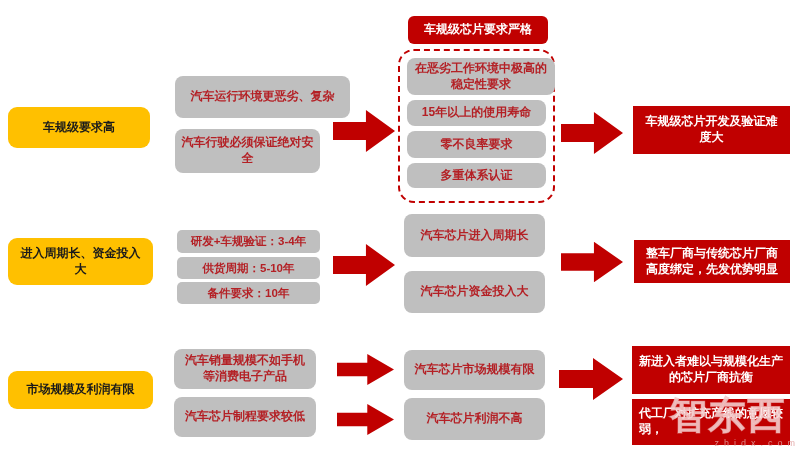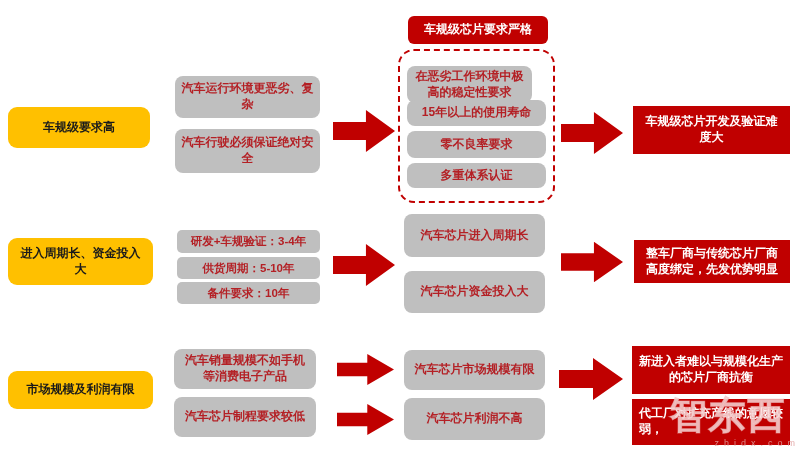--- a/index.html
+++ b/index.html
@@ -26,34 +26,34 @@
             line-height:1.1;}
   .wm-domain{font-size:9px;letter-spacing:5px;color:rgba(225,160,160,0.85);margin-top:1px;text-align:right;}
 </style>
 </head>
 <body>
 
 <div class="canvas">
 
   <div class="box ybox" style="left:8px;top:107px;width:142px;height:41px;">车规级要求高</div>
 
-  <div class="box gbox" style="left:175px;top:76px;width:145px;height:42px;">汽车运行环境更恶劣、复杂</div>
+  <div class="box gbox" style="left:175px;top:76px;width:175px;height:42px;">汽车运行环境更恶劣、复杂</div>
   <div class="box gbox" style="left:175px;top:129px;width:145px;height:44px;">汽车行驶必须保证绝对安全</div>
 
   <div class="arrow" style="left:333px;top:106px;width:62px;height:50px;">
     <svg viewBox="0 0 64 50" preserveAspectRatio="none">
         <path d="M0,16 H34 V4 L64,25 L34,46 V34 H0 Z"></path>
       </svg>
   </div>
 
   <div class="box rtitle" style="left:408px;top:16px;width:140px;height:28px;">车规级芯片要求严格</div>
 
   <div class="dashed" style="left:398px;top:49px;width:157px;height:154px;"></div>
 
-  <div class="box gbox" style="left:407px;top:58px;width:125px;height:37px;margin-top:8px;">在恶劣工作环境中极高的稳定性要求</div>
+  <div class="box gbox" style="left:407px;top:58px;width:148px;height:37px;">在恶劣工作环境中极高的稳定性要求</div>
   <div class="box gbox" style="left:407px;top:100px;width:139px;height:26px;">15年以上的使用寿命</div>
   <div class="box gbox" style="left:407px;top:131px;width:139px;height:27px;">零不良率要求</div>
   <div class="box gbox" style="left:407px;top:163px;width:139px;height:25px;">多重体系认证</div>
 
   <div class="arrow" style="left:561px;top:108px;width:62px;height:50px;">
     <svg viewBox="0 0 64 50" preserveAspectRatio="none">
         <path d="M0,16 H34 V4 L64,25 L34,46 V34 H0 Z"></path>
       </svg>
   </div>
 

